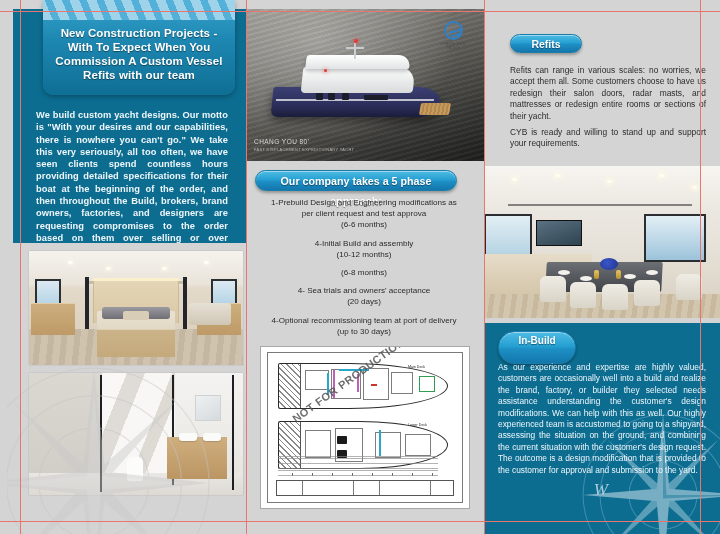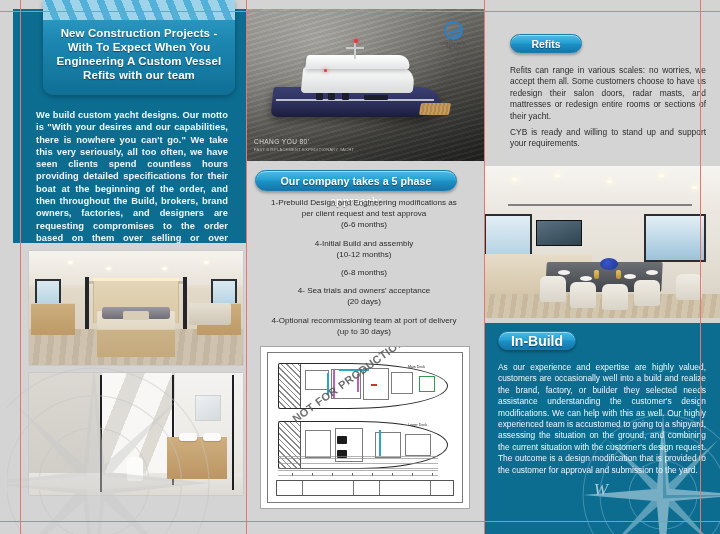--- a/index.html
+++ b/index.html
@@ -422,21 +422,21 @@
   .dn .floor{position:absolute;left:0;bottom:0;right:0;height:24px;
     background:repeating-linear-gradient(98deg,#d3c6ae 0 6px,#c7b89e 6px 11px);}
 
   .right-bottom {
     position: absolute; left: 0; top: 323px; right: 0; bottom: 0;
     background: #0c6d91;
     overflow: hidden;
   }
   .pill-inbuild {
     position: absolute; left: 14px; top: 8px;
-    width: 78px; height: 19px; line-height: 18px; font-size: 14px;
+    width: 78px; height: 33px; line-height: 18px; font-size: 10px;
   }
   .inbuild-text {
     position: absolute; left: 14px; right: 14px; top: 39px;
     color: #eef6fa; font-size: 8.4px; line-height: 11.4px; text-align: justify;
     z-index: 3;
   }
 
   
   .compass { position:absolute; pointer-events:none; }
   .compass svg { display:block; }
@@ -456,21 +456,21 @@
 
   <div class="col col-left">
 
     <div class="left-teal">
 
       <div class="hdr-banner">
         <div class="hdr-stripes"></div>
         <div class="hdr-title">
           <div class="l1">New Construction Projects -</div>
           <div>With To Expect When You</div>
-          <div>Engineering A Custom Vessel</div>
+          <div>Commission A Custom Vessel</div>
           <div>Refits with our team</div>
         </div>
       </div>
 
       <div class="left-body">We build custom yacht designs. Our motto is "With your desires and our capabilities, there is nowhere you can't go." We take this very seriously, all too often, we have seen clients spend countless hours providing detailed specifications for their boat at the beginning of the order, and then throughout the Build, brokers, brand owners, factories, and designers are requesting compromises to the order based on them over selling or over promising. They focus on getting the sale, whereas our focus is designing your desires and providing your expectations.</div>
     </div>
 
     <div class="left-lower">
 
       <div class="photo photo-cabin">

